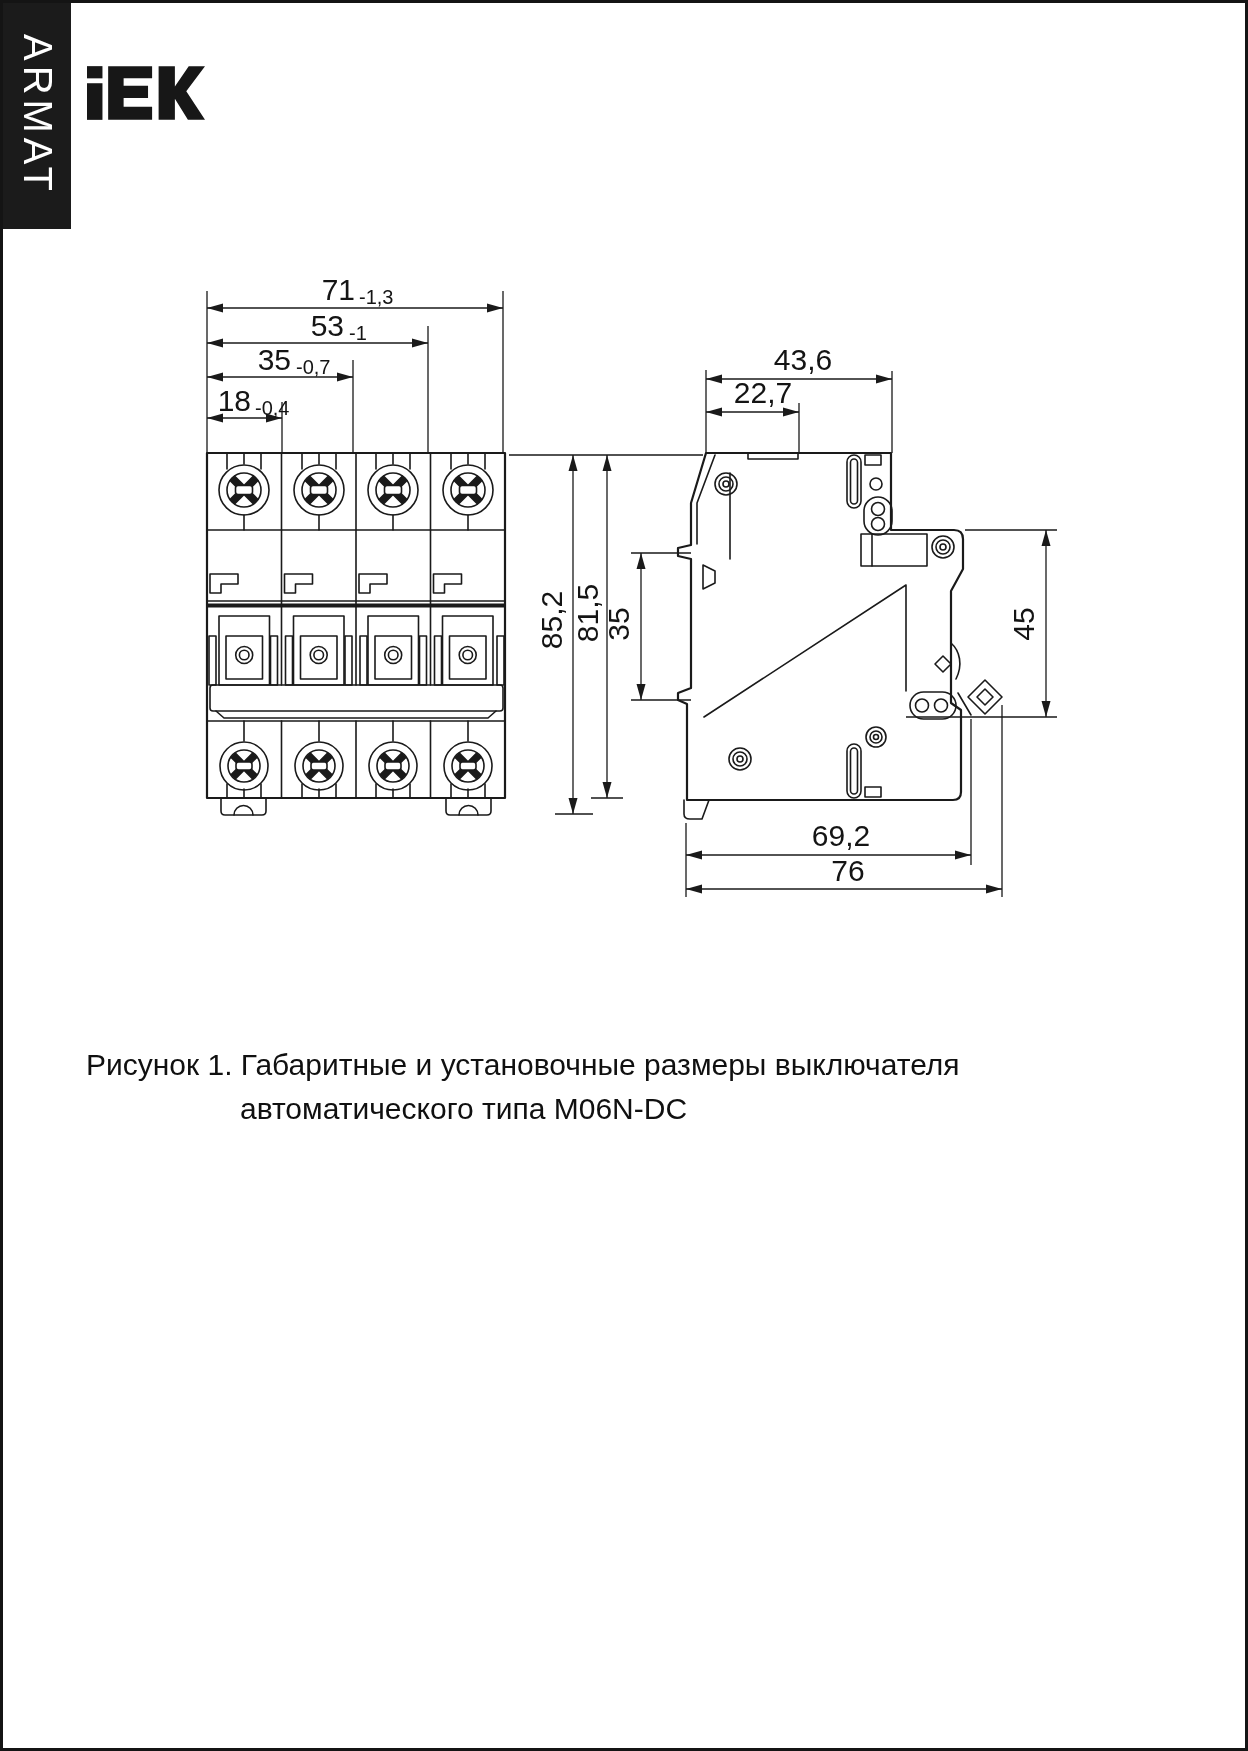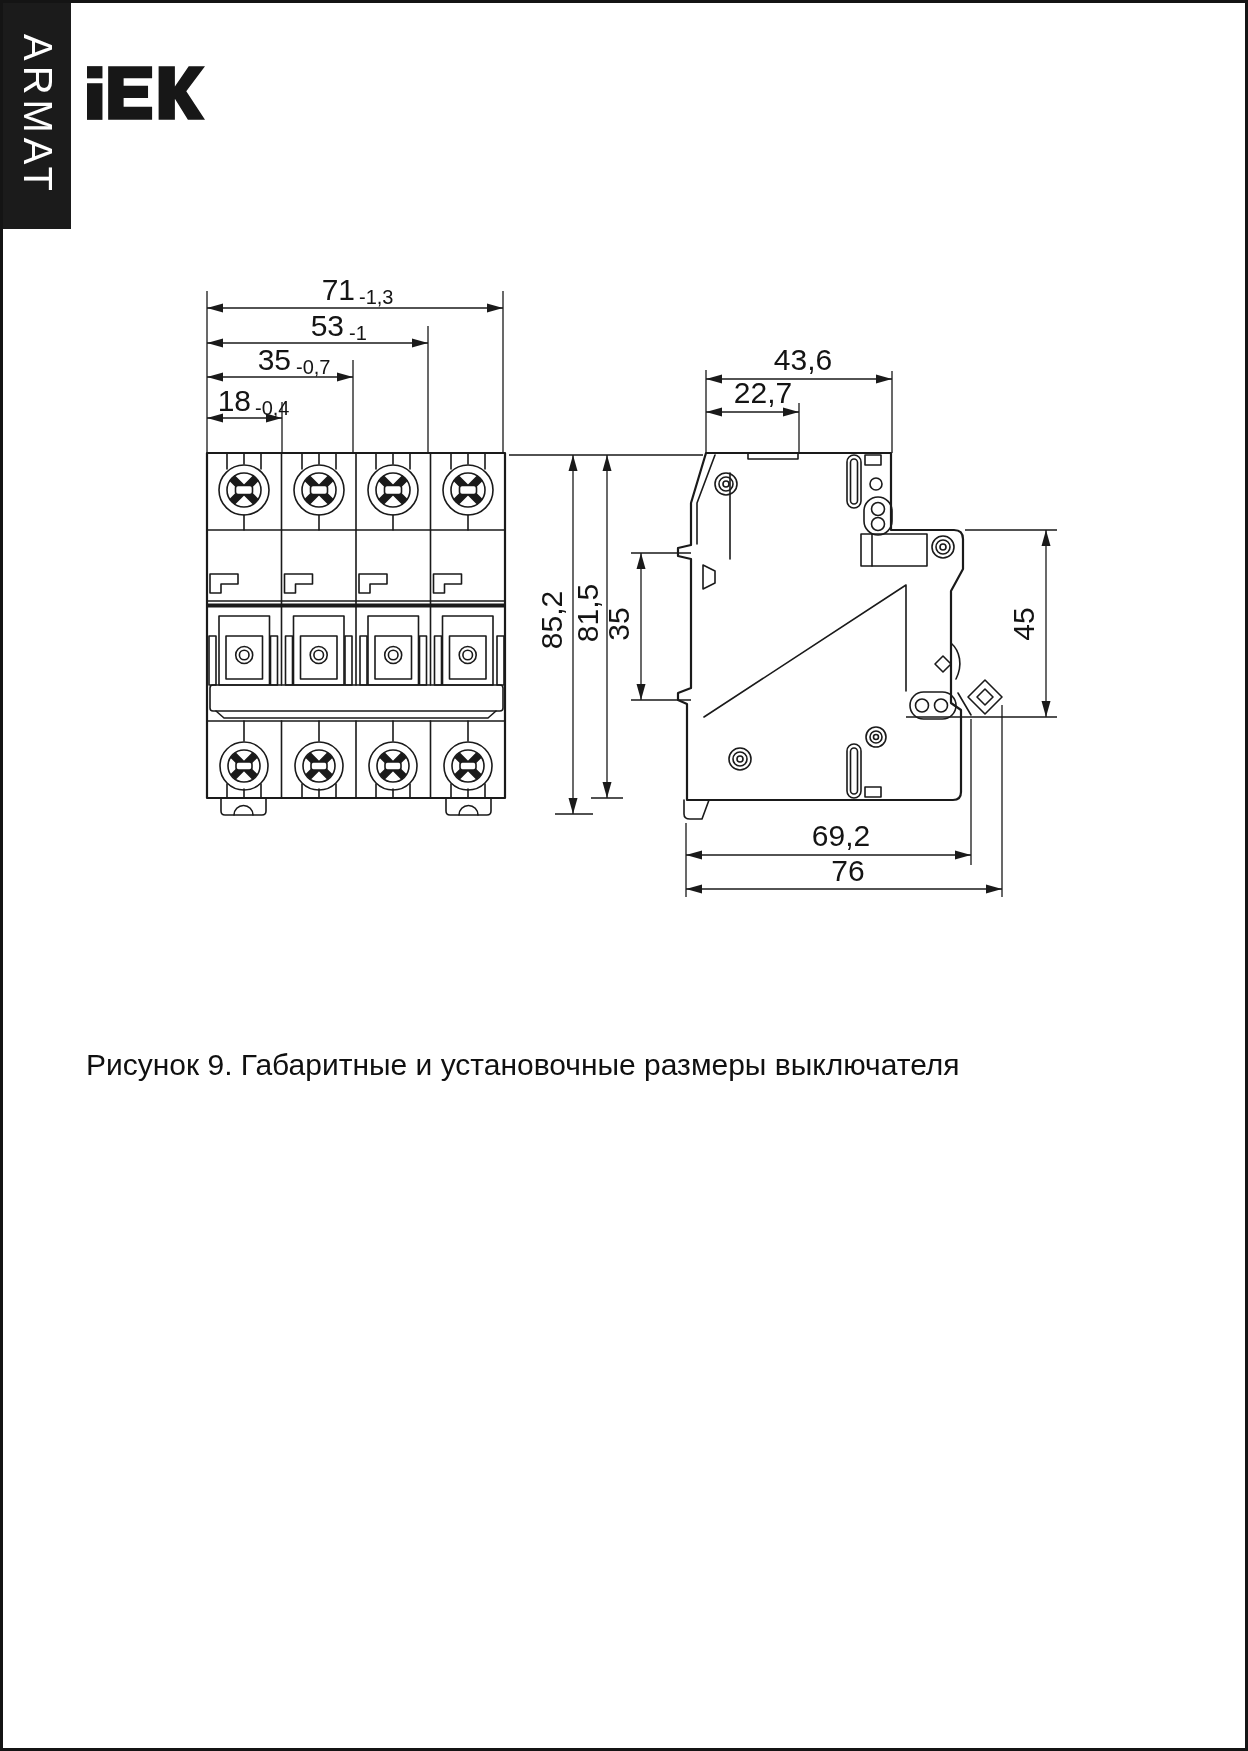--- a/index.html
+++ b/index.html
@@ -267,16 +267,17 @@
       <text x="595" y="610" text-anchor="middle" transform="rotate(-90 595 610)">81,5</text>
       <text x="626" y="621" text-anchor="middle" transform="rotate(-90 626 621)">35</text>
       <text x="1031" y="621" text-anchor="middle" transform="rotate(-90 1031 621)">45</text>
 
       <text x="838" y="843" text-anchor="middle">69,2</text>
       <text x="845" y="878" text-anchor="middle">76</text>
     </g>
   </svg>
 
   <div class="caption">
-    <div>Рисунок 9. Габаритные и установочные размеры выключателя</div>
+    <div>Рисунок 1. Габаритные и установочные размеры выключателя</div>
+    <div class="cap2">автоматического типа M06N-DC</div>
   </div>
 
 </div>
 
 </body></html>

